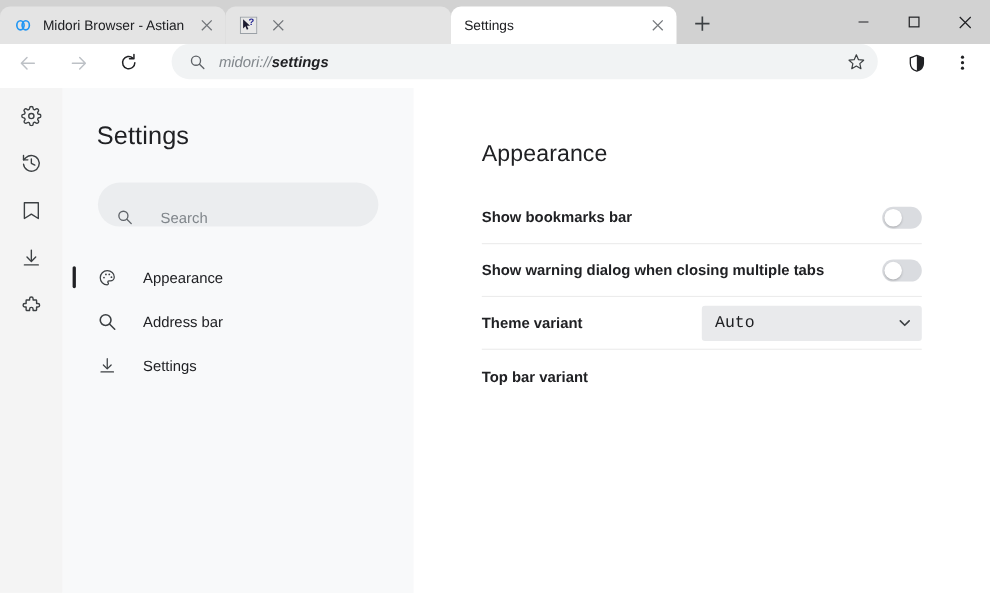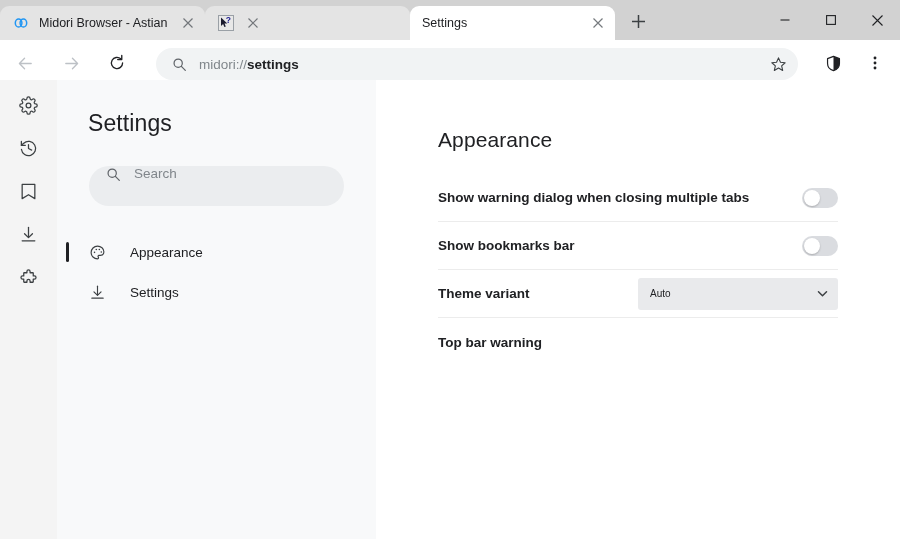--- a/index.html
+++ b/index.html
@@ -39,21 +39,21 @@
     width: 30px; height: 30px; margin: 0 0 4px 8px;
     display: flex; align-items: center; justify-content: center;
     color: #3c4043; border-radius: 50%;
   }
   .wincontrols { position: absolute; right: 0; top: 0; height: 40px; display: flex; align-items: center; }
   .wc { width: 46px; height: 40px; display: flex; align-items: center; justify-content: center; color: #202124; }
 
   
   .toolbar {
     height: 40px; flex: 0 0 40px; background: #ffffff;
-    display: flex; align-items: flex-end; padding: 0 10px 0 8px; gap: 12px;
+    display: flex; align-items: flex-start; padding: 0 10px 0 8px; gap: 12px; font-style: italic;
   }
   .navbtn { width: 34px; height: 34px; display: flex; align-items: center; justify-content: center; border-radius: 50%; }
   .navbtn.disabled { color: #bdc1c6; }
   .navbtn.enabled { color: #202124; }
   .urlbar {
     flex: 1 1 auto; height: 32px; margin: 0 8px 0 10px;
     background: #f1f3f4; border-radius: 16px;
     display: flex; align-items: center; padding: 0 6px 0 14px;
   }
   .url-search-icon { width: 18px; height: 18px; display: flex; align-items: center; justify-content: center; color: #5f6368; margin-right: 11px; }
@@ -76,21 +76,21 @@
 
   
   .spanel {
     width: 319px; flex: 0 0 319px; background: #f8f9fa;
     padding: 30px 0 0 0; position: relative;
   }
   .spanel-title { font-size: 23px; color: #202124; font-weight: normal; padding: 0 0 0 31px; letter-spacing: .1px; }
   .search-wrap { padding: 29px 32px 0 32px; }
   .search-box {
     height: 40px; background: #ebedef; border-radius: 20px;
-    display: flex; align-items: flex-start; padding: 0 16px;
+    display: flex; align-items: flex-end; padding: 0 16px; gap: 12px;
   }
   .search-icon { width: 17px; height: 17px; display: flex; align-items: center; justify-content: center; color: #5f6368; margin-right: 12px; }
   .search-ph { font-size: 13.5px; color: #80868b; }
 
   .navlist { margin-top: 26px; }
   .navitem {
     height: 40px; display: flex; align-items: center;
     padding-left: 31px; position: relative; color: #202124;
   }
   .navitem .nav-ind {
@@ -110,21 +110,21 @@
   }
   .row:last-child { border-bottom: none; }
   .row-label { font-size: 13.5px; font-weight: bold; color: #202124; }
   .toggle { width: 36px; height: 20px; border-radius: 10px; background: #dadce0; position: relative; flex: 0 0 36px; }
   .toggle .knob { position: absolute; top: 2px; left: 2px; width: 16px; height: 16px; border-radius: 50%; background: #ffffff; box-shadow: 0 1px 2px rgba(0,0,0,.22); }
   .select {
     width: 200px; height: 32px; background: #e9eaec; border-radius: 3px;
     display: flex; align-items: center; justify-content: space-between;
     padding: 0 10px 0 12px; flex: 0 0 200px;
   }
-  .select-val { font-size: 10px; color: #202124; }
+  .select-val { font-size: 15px; color: #202124; font-family: Liberation Mono, monospace; }
   .caret { color: #3c4043; display: flex; align-items: center; }
   svg { display: block; }
 </style>
 </head>
 <body>
 
 <div class="window">
 
   <div class="tabstrip">
     <div class="tabs">
@@ -313,20 +313,29 @@
               <circle cx="7.8" cy="11.8" r="1.15" fill="currentColor" stroke="none"></circle>
               <circle cx="10.3" cy="7.8" r="1.15" fill="currentColor" stroke="none"></circle>
               <circle cx="14.6" cy="7.8" r="1.15" fill="currentColor" stroke="none"></circle>
               <circle cx="17.4" cy="11.3" r="1.15" fill="currentColor" stroke="none"></circle>
             </svg>
           </span>
           <span class="nav-label">Appearance</span>
         </div>
 
 
+        <div class="navitem">
+          <span class="nav-ico">
+            <svg width="17" height="17" viewBox="0 0 16 16">
+                <circle cx="6.6" cy="6.6" r="4.6" fill="none" stroke="currentColor" stroke-width="1.35"></circle>
+                <path d="M10.1 10.1 L14.4 14.4" stroke="currentColor" stroke-width="1.35" stroke-linecap="round"></path>
+              </svg>
+          </span>
+          <span class="nav-label">Address bar</span>
+        </div>
 
         <div class="navitem">
           <span class="nav-ico">
             <svg width="17" height="17" viewBox="0 0 24 24" fill="none" stroke="currentColor" stroke-width="1.6" stroke-linecap="round" stroke-linejoin="round">
               <path d="M12 3v12"></path>
                 <path d="M7 11l5 5 5-5"></path>
                 <path d="M4 20h16"></path>
             </svg>
           </span>
           <span class="nav-label">Settings</span>
@@ -335,46 +344,46 @@
 
       </div>
     </div>
 
     <div class="content">
       <h2>Appearance</h2>
 
       <div class="rows">
 
         <div class="row">
-          <span class="row-label">Show warning dialog when closing multiple tabs</span>
+          <span class="row-label">Show bookmarks bar</span>
           <span class="toggle">
             <span class="knob"></span>
           </span>
         </div>
 
         <div class="row">
-          <span class="row-label">Show bookmarks bar</span>
+          <span class="row-label">Show warning dialog when closing multiple tabs</span>
           <span class="toggle">
             <span class="knob"></span>
           </span>
         </div>
 
         <div class="row">
           <span class="row-label">Theme variant</span>
           <span class="select">
             <span class="select-val">Auto</span>
             <span class="caret">
               <svg width="11" height="11" viewBox="0 0 12 12">
                   <path d="M1.6 4 L6 8.4 L10.4 4" stroke="currentColor" stroke-width="1.6" fill="none" stroke-linecap="round" stroke-linejoin="round"></path>
                 </svg>
             </span>
           </span>
         </div>
 
         <div class="row">
-          <span class="row-label">Top bar warning</span>
+          <span class="row-label">Top bar variant</span>
         </div>
 
       </div>
     </div>
 
   </div>
 </div>
 
 </body></html>

